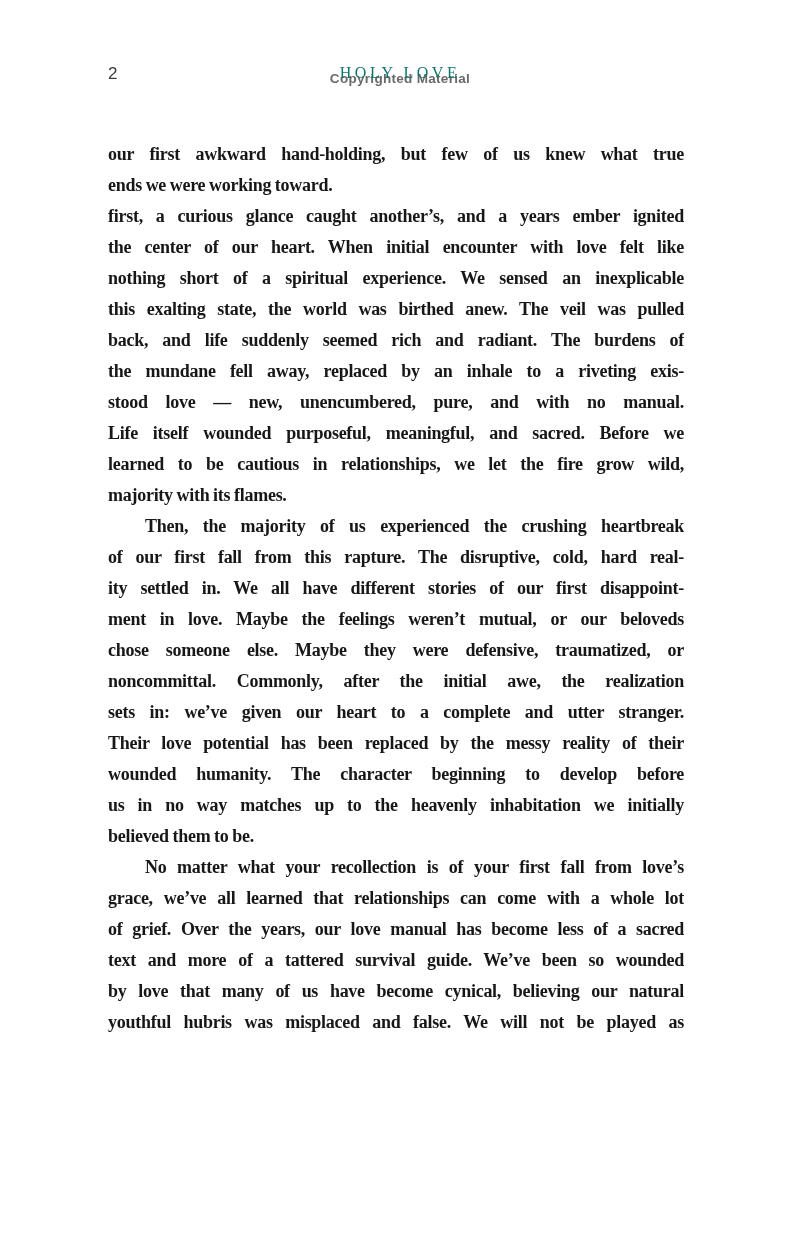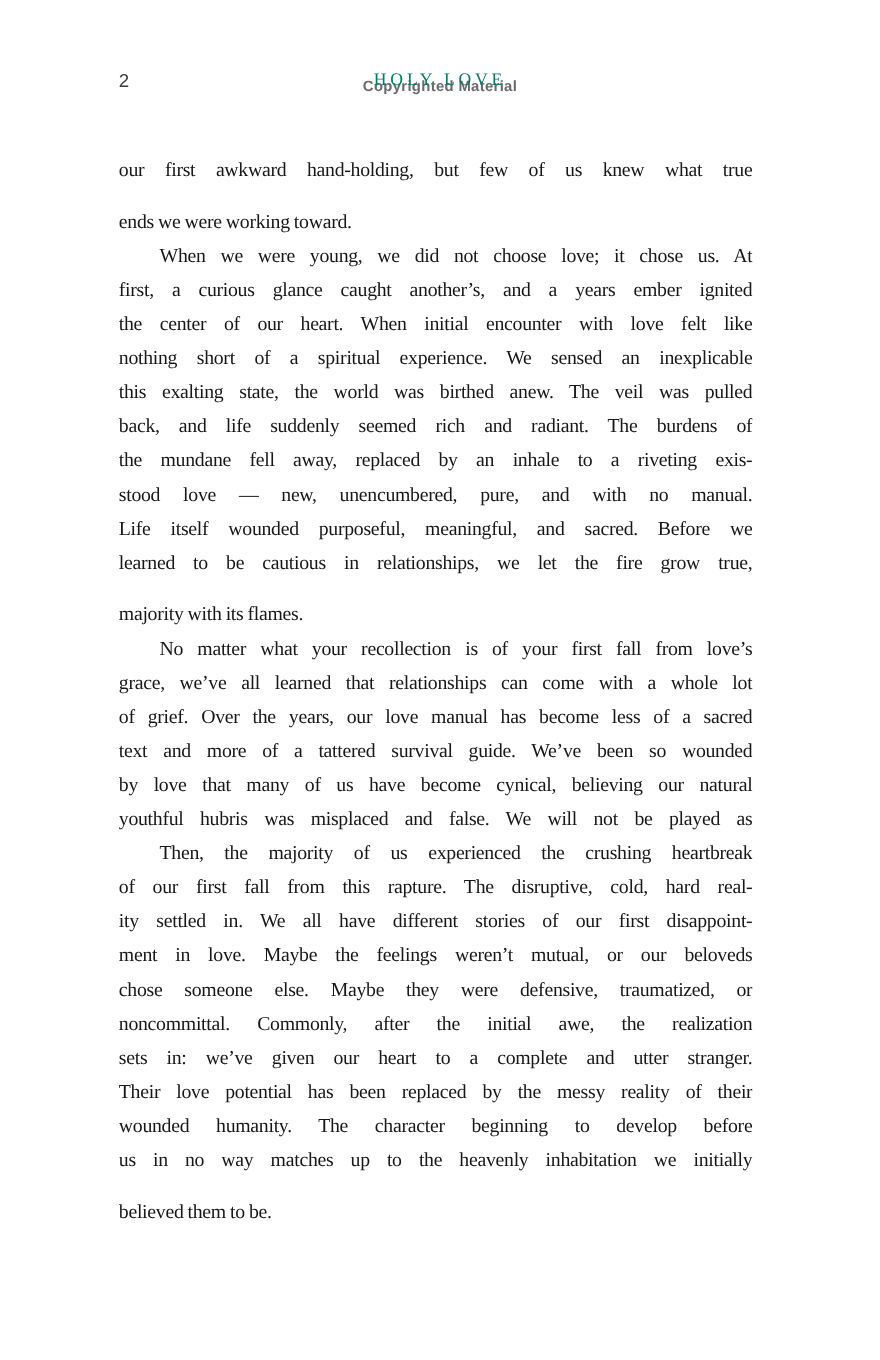--- a/index.html
+++ b/index.html
@@ -66,22 +66,23 @@
     line-height: 31px;
     color: #171717;
     letter-spacing: -0.015em;
     word-spacing: -0.03em;
   }
   .line {
     height: 31px;
     overflow: hidden;
     text-align: justify;
     text-align-last: justify;
+    font-weight: bold;
   }
-  .line.last { text-align-last: left; margin-top: 16px; }
+  .line.last { text-align-last: left; }
   .line.ind { text-indent: 37px; }
 </style>
 </head>
 <body>
 
 <div class="page">
 
   <div class="copyright top">Copyrighted Material</div>
 
   <div class="header-row">
@@ -90,53 +91,52 @@
   </div>
 
   <div class="body-text">
 
     <div class="para">
       <div class="line">our first awkward hand-holding, but few of us knew what true</div>
       <div class="line last">ends we were working toward.</div>
     </div>
 
     <div class="para">
-      <div class="line ind">When we were young, we did not choose love; it chose us. At</div>
       <div class="line">first, a curious glance caught another’s, and a years ember ignited</div>
       <div class="line">the center of our heart. When initial encounter with love felt like</div>
       <div class="line">nothing short of a spiritual experience. We sensed an inexplicable</div>
       <div class="line">this exalting state, the world was birthed anew. The veil was pulled</div>
       <div class="line">back, and life suddenly seemed rich and radiant. The burdens of</div>
       <div class="line">the mundane fell away, replaced by an inhale to a riveting exis-</div>
       <div class="line">stood love — new, unencumbered, pure, and with no manual.</div>
       <div class="line">Life itself wounded purposeful, meaningful, and sacred. Before we</div>
-      <div class="line">learned to be cautious in relationships, we let the fire grow true,</div>
+      <div class="line">learned to be cautious in relationships, we let the fire grow wild,</div>
       <div class="line last">majority with its flames.</div>
-    </div>
-
-    <div class="para">
-      <div class="line ind">No matter what your recollection is of your first fall from love’s</div>
-      <div class="line">grace, we’ve all learned that relationships can come with a whole lot</div>
-      <div class="line">of grief. Over the years, our love manual has become less of a sacred</div>
-      <div class="line">text and more of a tattered survival guide. We’ve been so wounded</div>
-      <div class="line">by love that many of us have become cynical, believing our natural</div>
-      <div class="line">youthful hubris was misplaced and false. We will not be played as</div>
     </div>
 
     <div class="para">
       <div class="line ind">Then, the majority of us experienced the crushing heartbreak</div>
       <div class="line">of our first fall from this rapture. The disruptive, cold, hard real-</div>
       <div class="line">ity settled in. We all have different stories of our first disappoint-</div>
       <div class="line">ment in love. Maybe the feelings weren’t mutual, or our beloveds</div>
       <div class="line">chose someone else. Maybe they were defensive, traumatized, or</div>
       <div class="line">noncommittal. Commonly, after the initial awe, the realization</div>
       <div class="line">sets in: we’ve given our heart to a complete and utter stranger.</div>
       <div class="line">Their love potential has been replaced by the messy reality of their</div>
       <div class="line">wounded humanity. The character beginning to develop before</div>
       <div class="line">us in no way matches up to the heavenly inhabitation we initially</div>
       <div class="line last">believed them to be.</div>
     </div>
 
+    <div class="para">
+      <div class="line ind">No matter what your recollection is of your first fall from love’s</div>
+      <div class="line">grace, we’ve all learned that relationships can come with a whole lot</div>
+      <div class="line">of grief. Over the years, our love manual has become less of a sacred</div>
+      <div class="line">text and more of a tattered survival guide. We’ve been so wounded</div>
+      <div class="line">by love that many of us have become cynical, believing our natural</div>
+      <div class="line">youthful hubris was misplaced and false. We will not be played as</div>
+    </div>
+
   </div>
 
   <div class="copyright bottom">Copyrighted Material</div>
 
 </div>
 
 </body></html>

